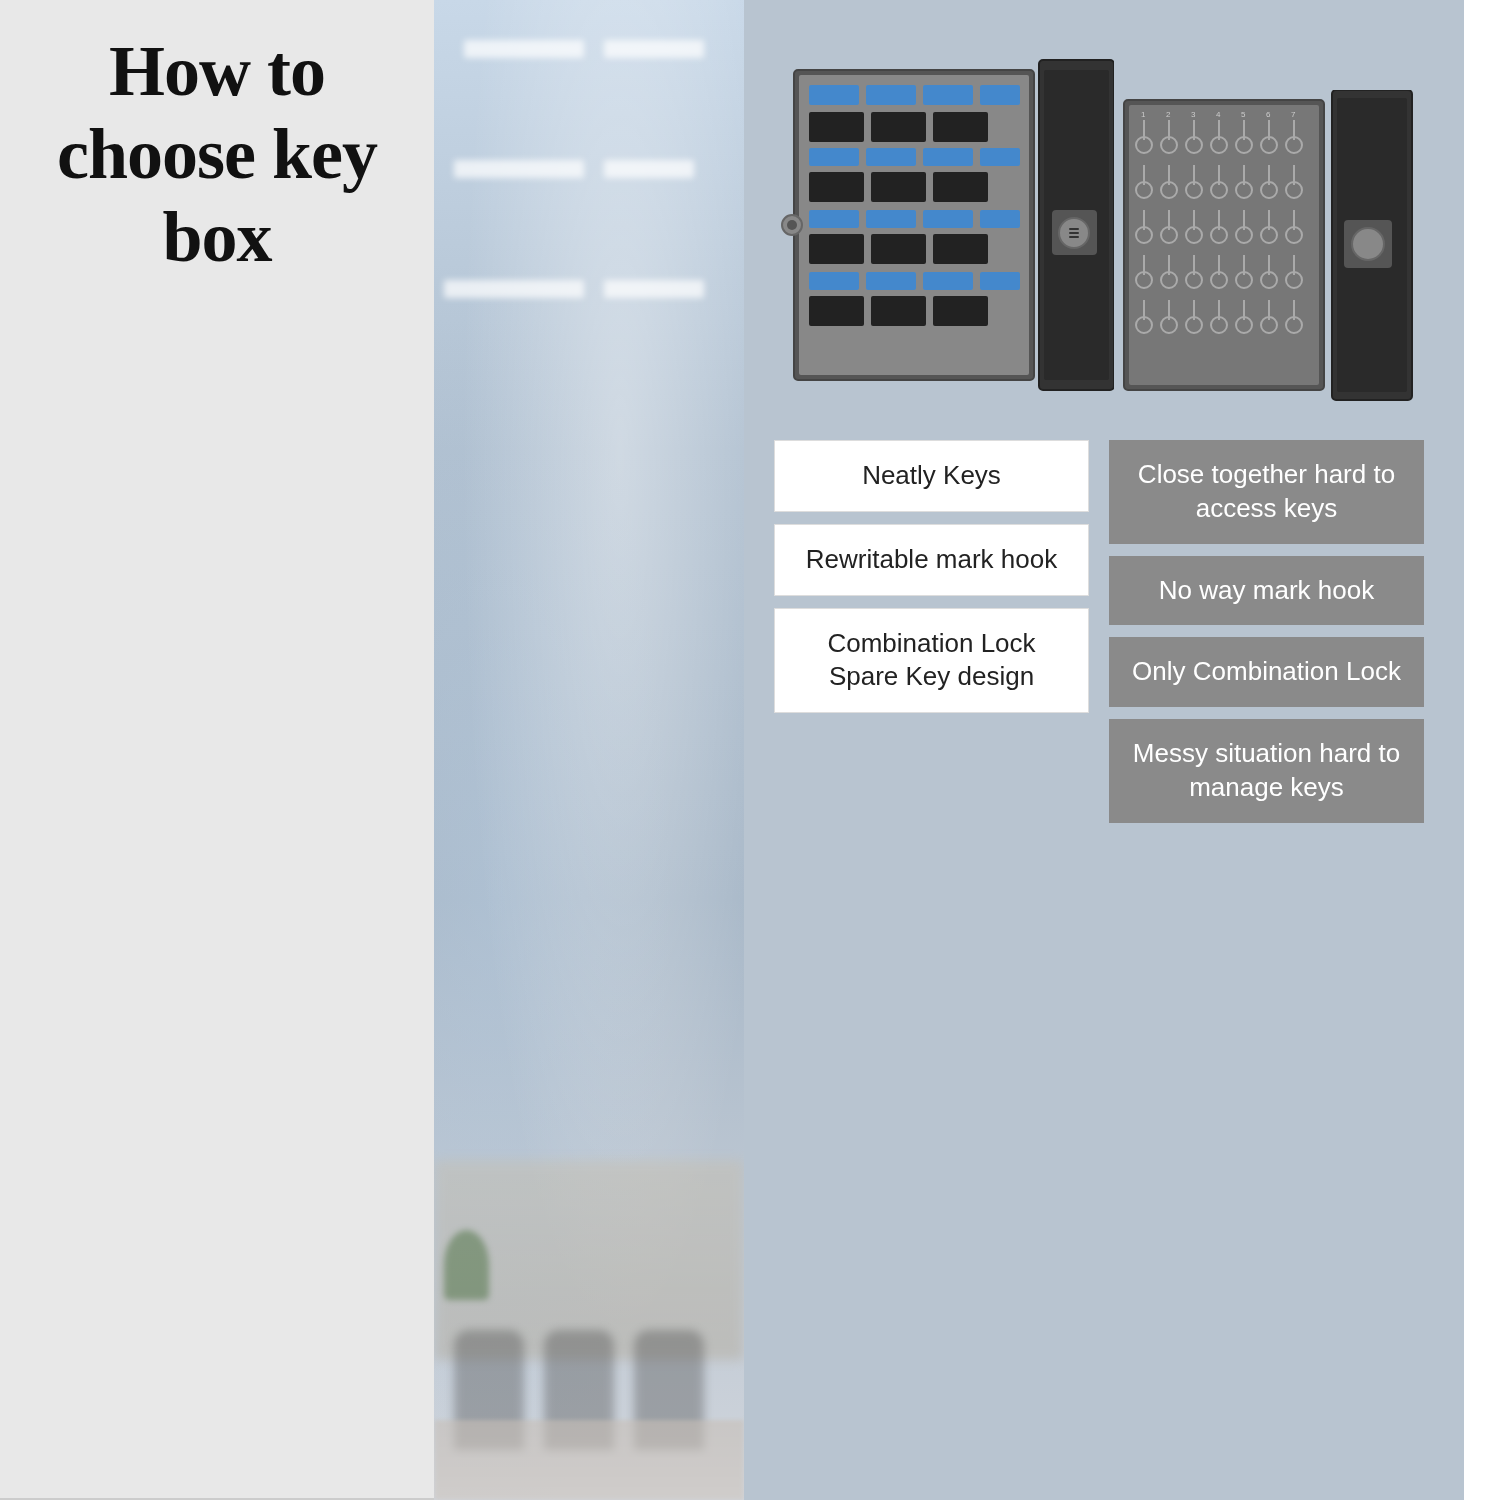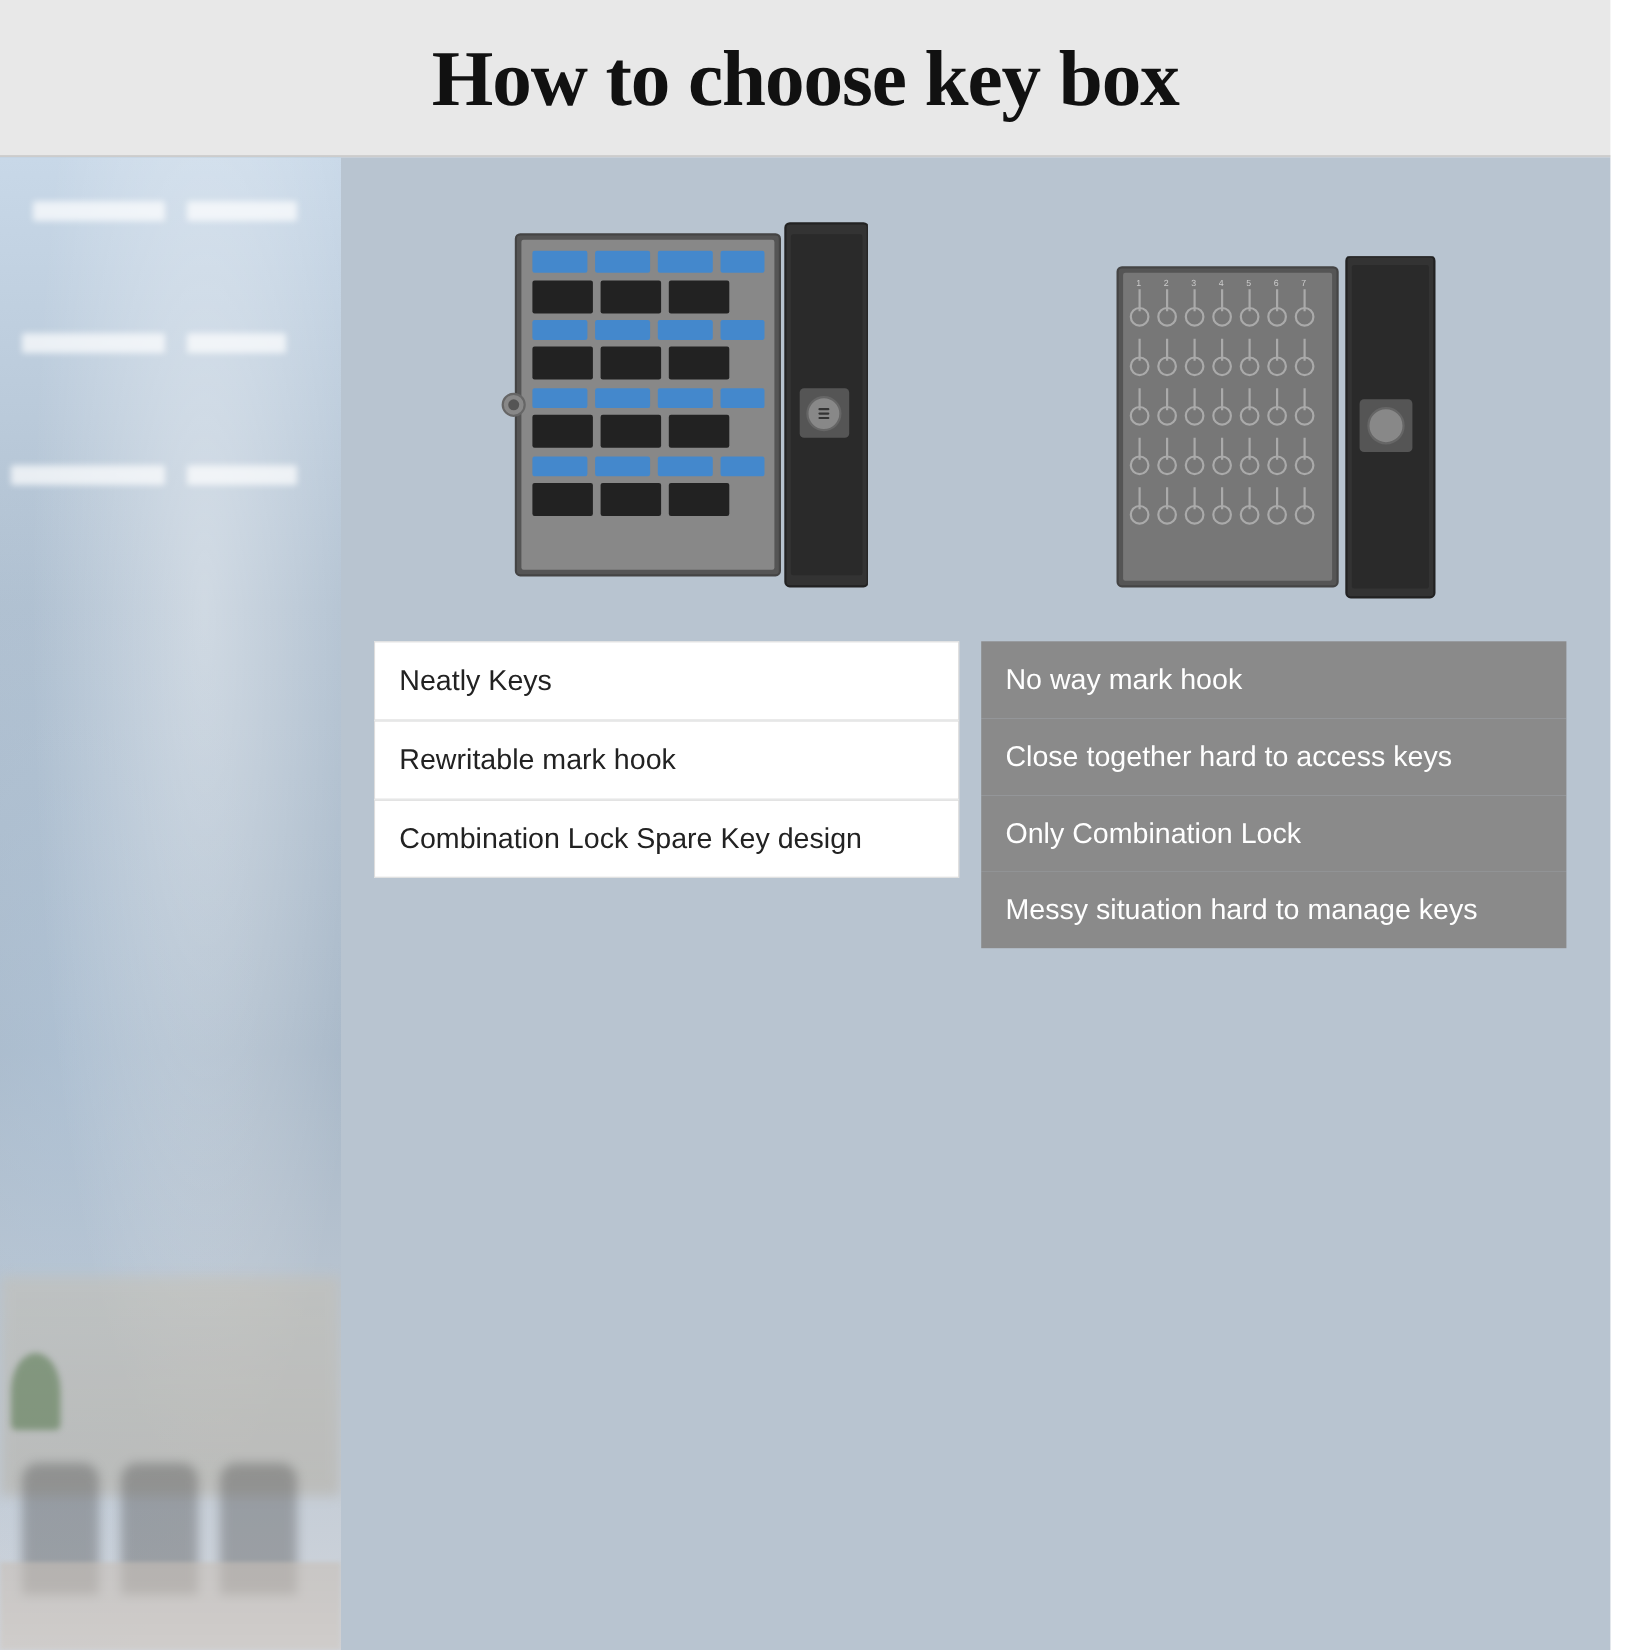--- a/index.html
+++ b/index.html
@@ -8,21 +8,21 @@
       width: 1500px;
       height: 1500px;
       overflow: hidden;
       font-family: Georgia, 'Times New Roman', serif;
     }
 
     .page-wrapper {
       width: 1464px;
       height: 1500px;
       display: flex;
-      flex-direction: column;
+      flex-direction: row;
     }
 
     
     .header {
       background: #e8e8e8;
       text-align: center;
       padding: 30px 20px 28px;
       border-bottom: 2px solid #ccc;
     }
 
@@ -111,21 +111,22 @@
     
     .comparison-table {
       display: flex;
       gap: 20px;
       flex: 1;
     }
 
     .column {
       display: flex;
       flex-direction: column;
-      gap: 0;
+      gap: 12px;
+      text-align: center;
     }
 
     .column-good {
       flex: 1;
     }
 
     .column-bad {
       flex: 1;
     }
 
@@ -349,24 +350,24 @@
           <div class="feature-box feature-box-good">
             <span>Rewritable mark hook</span>
           </div>
           <div class="feature-box feature-box-good">
             <span>Combination Lock Spare Key design</span>
           </div>
         </div>
 
         <div class="column column-bad">
           <div class="feature-box feature-box-bad">
+            <span>Close together hard to access keys</span>
+          </div>
+          <div class="feature-box feature-box-bad">
             <span>No way mark hook</span>
-          </div>
-          <div class="feature-box feature-box-bad">
-            <span>Close together hard to access keys</span>
           </div>
           <div class="feature-box feature-box-bad">
             <span>Only Combination Lock</span>
           </div>
           <div class="feature-box feature-box-bad">
             <span>Messy situation hard to manage keys</span>
           </div>
         </div>
 
       </div>

